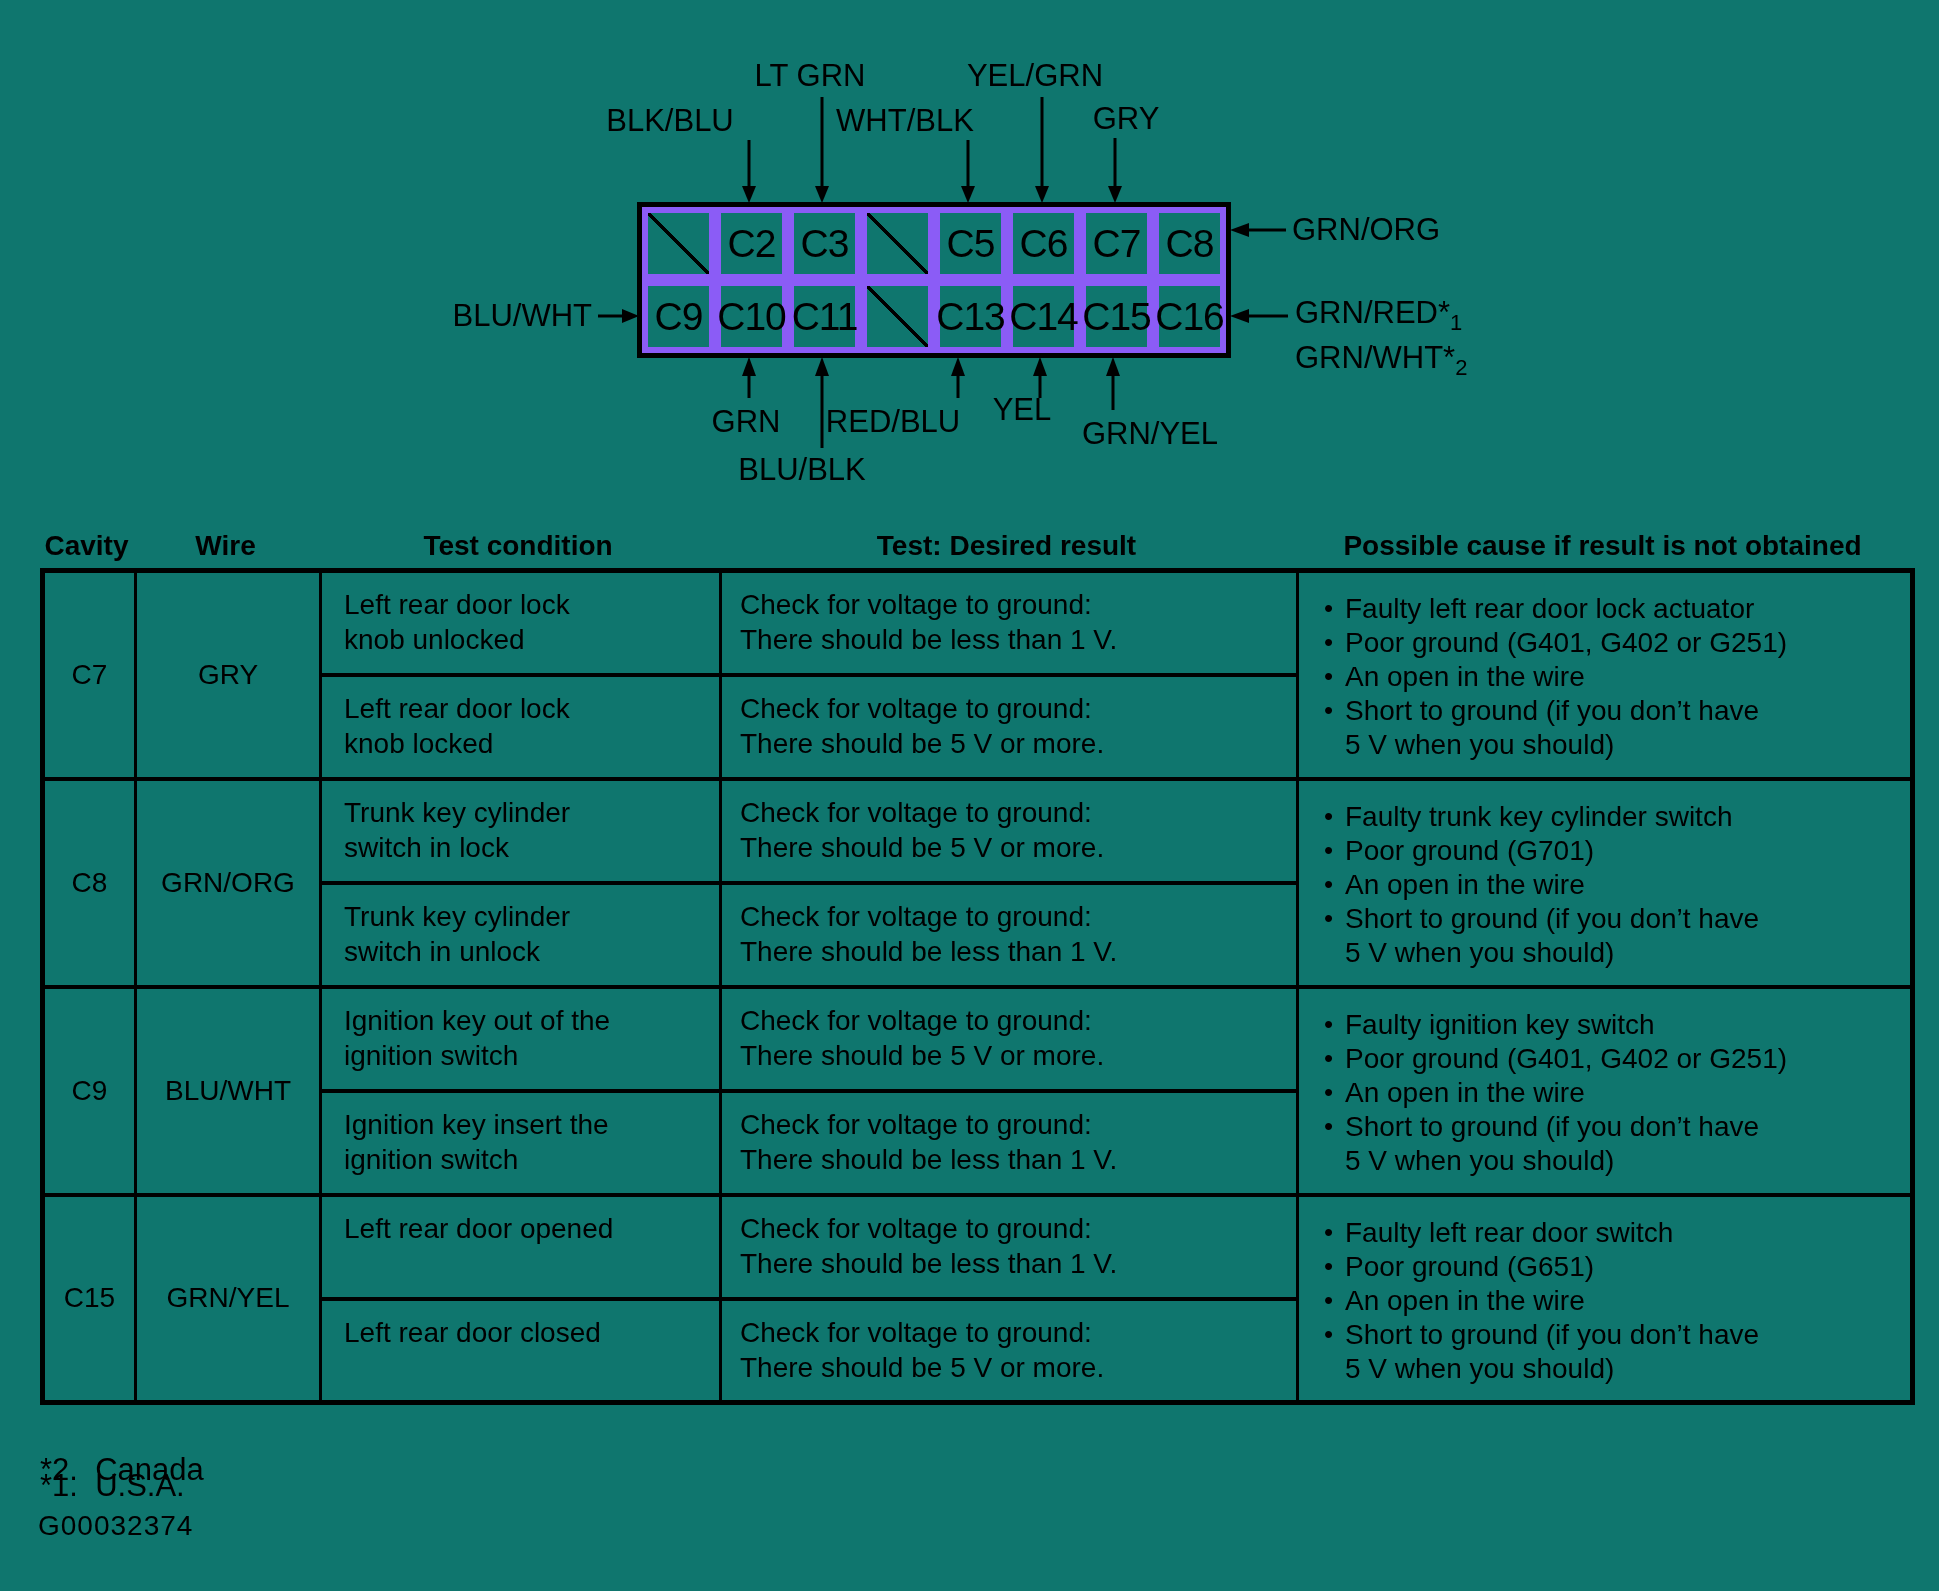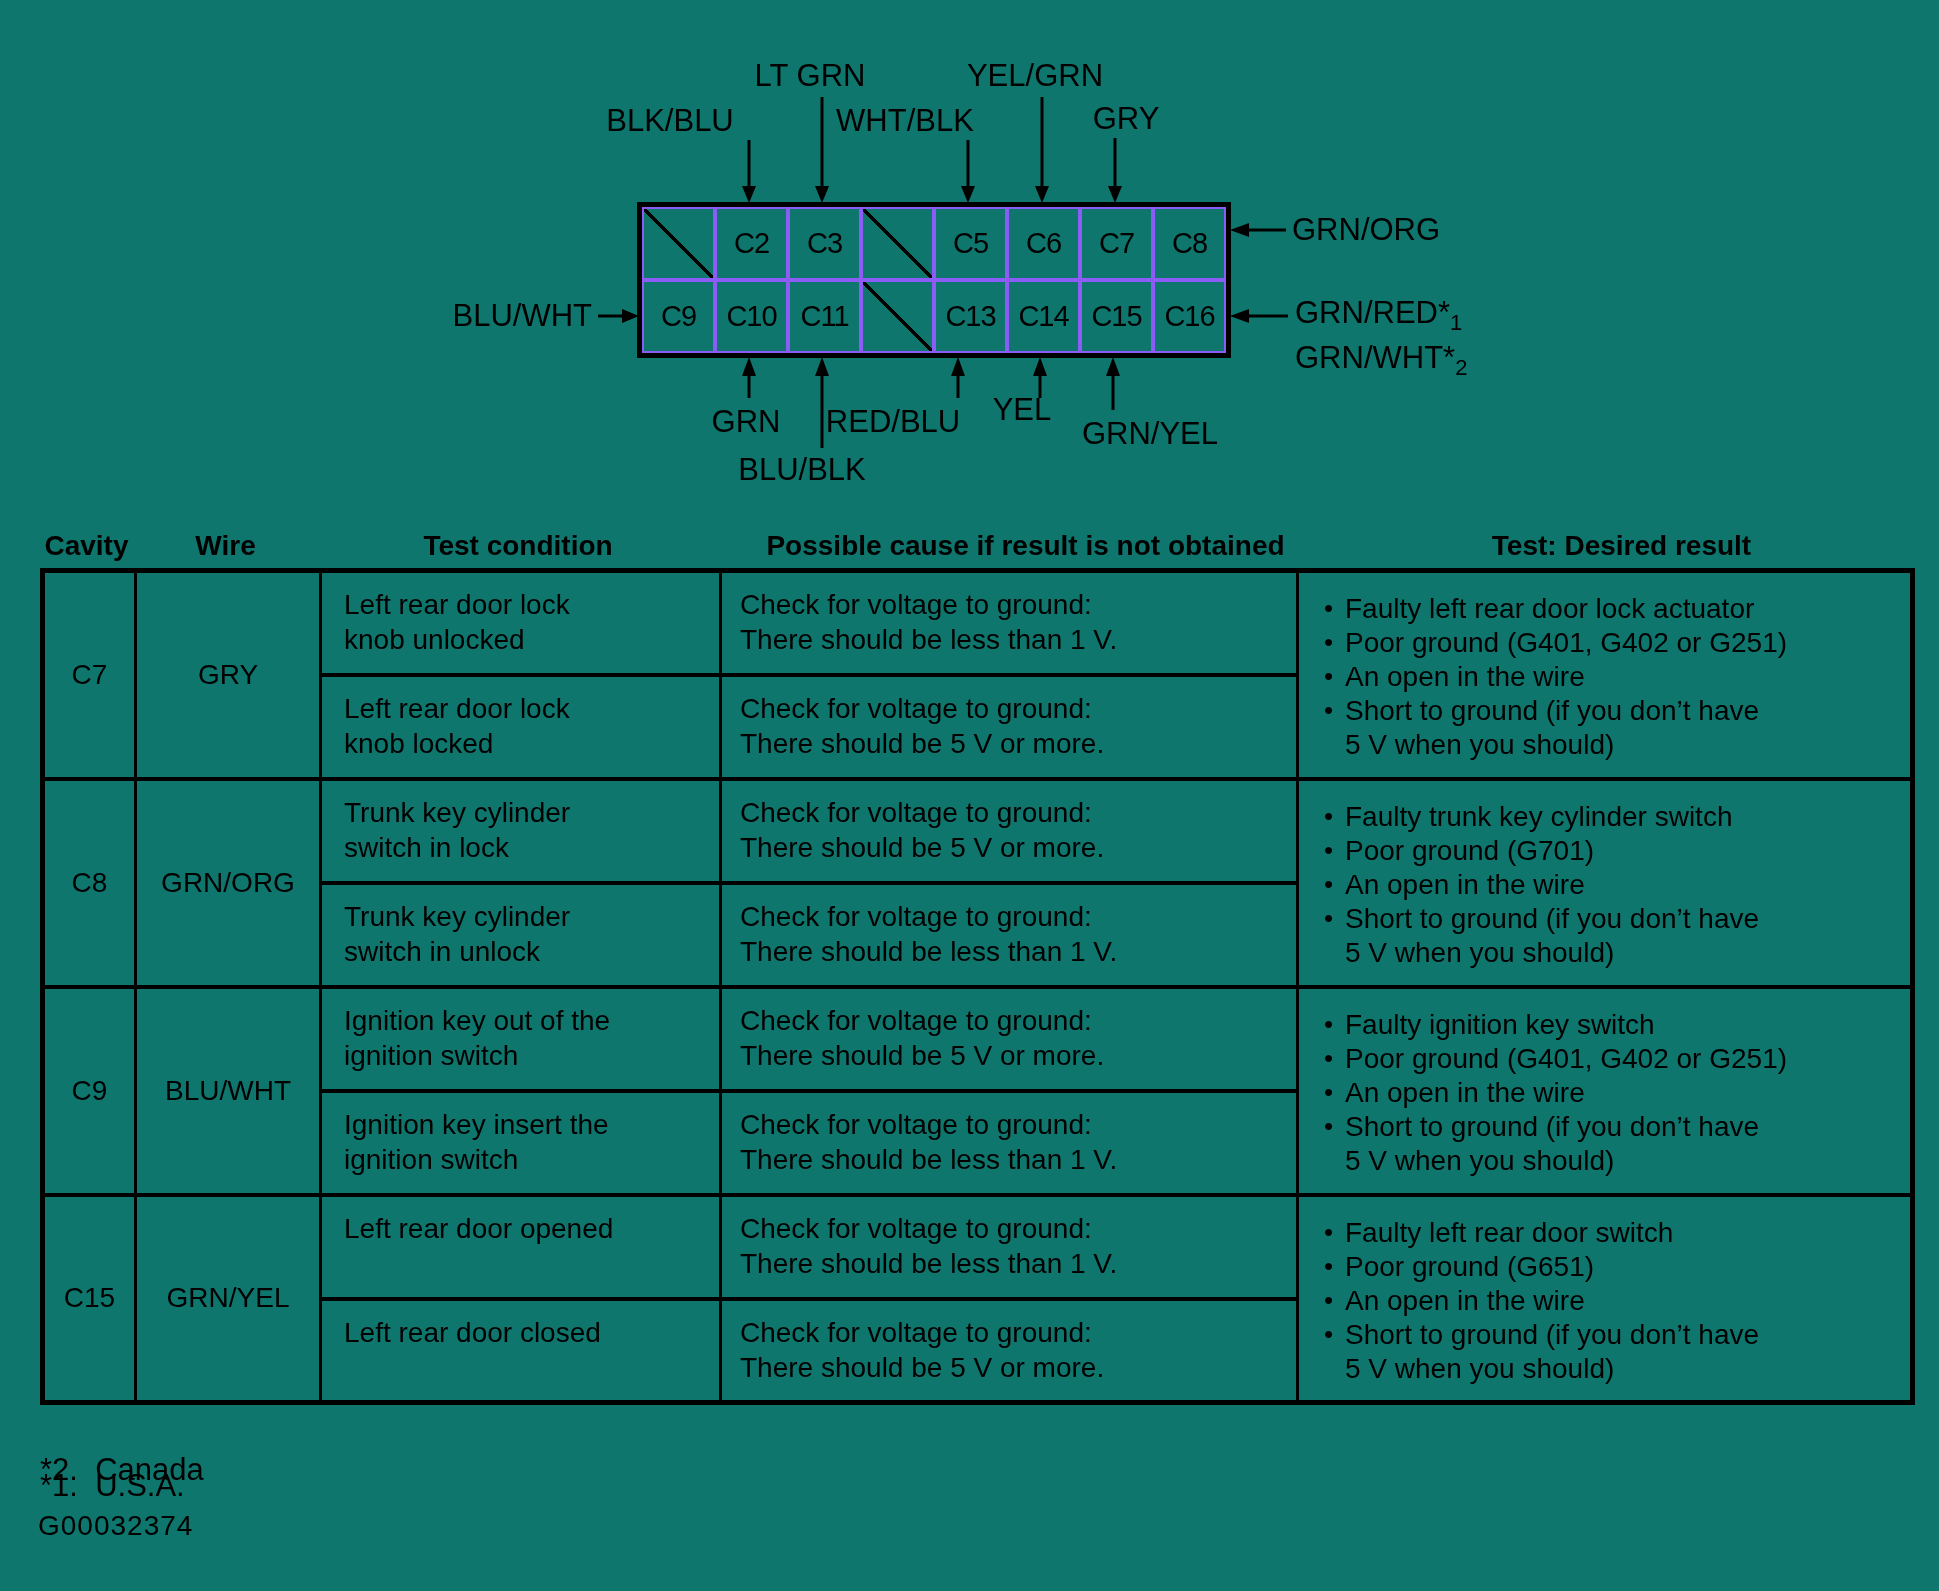--- a/index.html
+++ b/index.html
@@ -8,22 +8,22 @@
 
   
   #arrow-svg{position:absolute;left:0;top:0;width:1939px;height:520px;}
   .dlabel{position:absolute;font-size:31px;letter-spacing:0px;white-space:nowrap;}
   .dlabel.cmid{transform:translateX(-50%);}
   .dlabel.rend{transform:translateX(-100%);}
   .subn{font-size:22px;vertical-align:-7px;}
 
   #connector{position:absolute;left:637px;top:202px;border:5px solid #000;
              display:grid;grid-template-columns:repeat(8,73px);grid-template-rows:73px 73px;}
-  .ccell{border:2px solid #8b5cf6;display:flex;align-items:center;justify-content:center;
-         font-size:29px;letter-spacing:-1px;}
+  .ccell{border:6px solid #8b5cf6;display:flex;align-items:center;justify-content:center;
+         font-size:39px;letter-spacing:-1px;}
   .ccell.diag{background:linear-gradient(to top right,
       transparent calc(50% - 2px),#000 calc(50% - 2px),#000 calc(50% + 2px),transparent calc(50% + 2px));}
 
   
   #col-headers{position:absolute;left:40px;top:522px;display:flex;font-weight:bold;font-size:28px;}
   #col-headers div{text-align:center;margin-top:8px;}
 
   
   #test-table{position:absolute;left:40px;top:568px;border-collapse:collapse;table-layout:fixed;
               border:5px solid #000;}
@@ -118,22 +118,22 @@
     <div class="ccell">C13</div>
     <div class="ccell">C14</div>
     <div class="ccell">C15</div>
     <div class="ccell">C16</div>
   </div>
 
   <div id="col-headers">
     <div style="width:93px">Cavity</div>
     <div style="width:185px">Wire</div>
     <div style="width:400px">Test condition</div>
+    <div style="width:577px">Test: Desired result</div>
     <div style="width:615px">Possible cause if result is not obtained</div>
-    <div style="width:577px">Test: Desired result</div>
   </div>
 
   <table id="test-table">
     <colgroup>
         <col style="width:93px">
         <col style="width:185px">
         <col style="width:400px">
         <col style="width:577px">
         <col style="width:615px">
       </colgroup>

